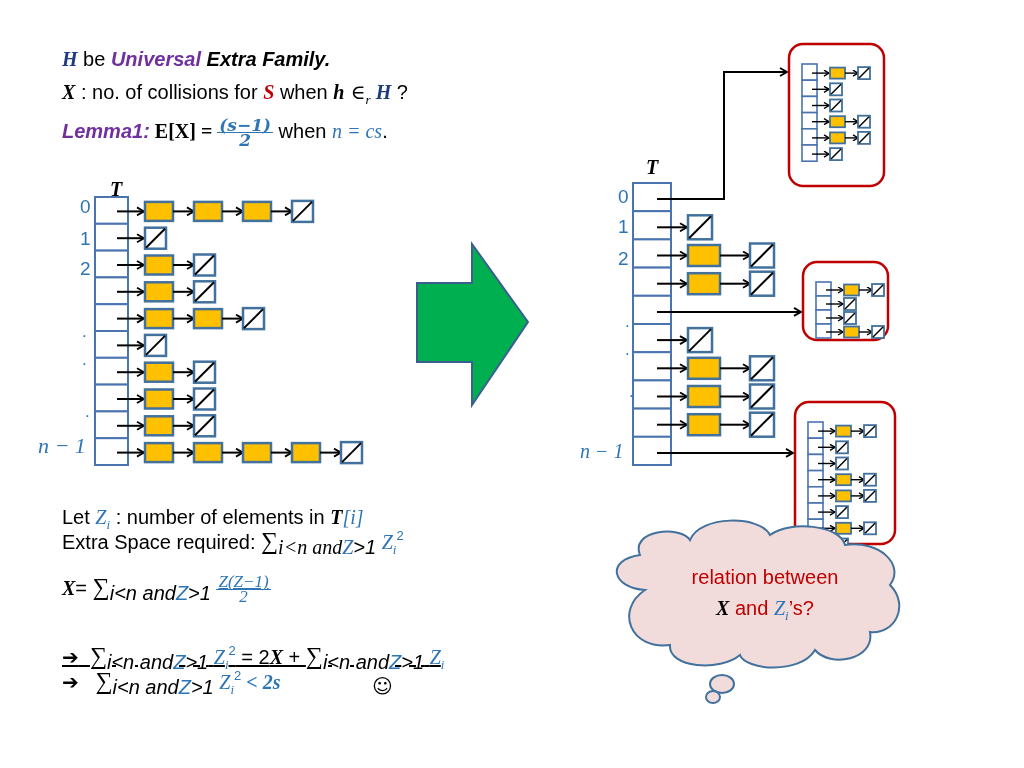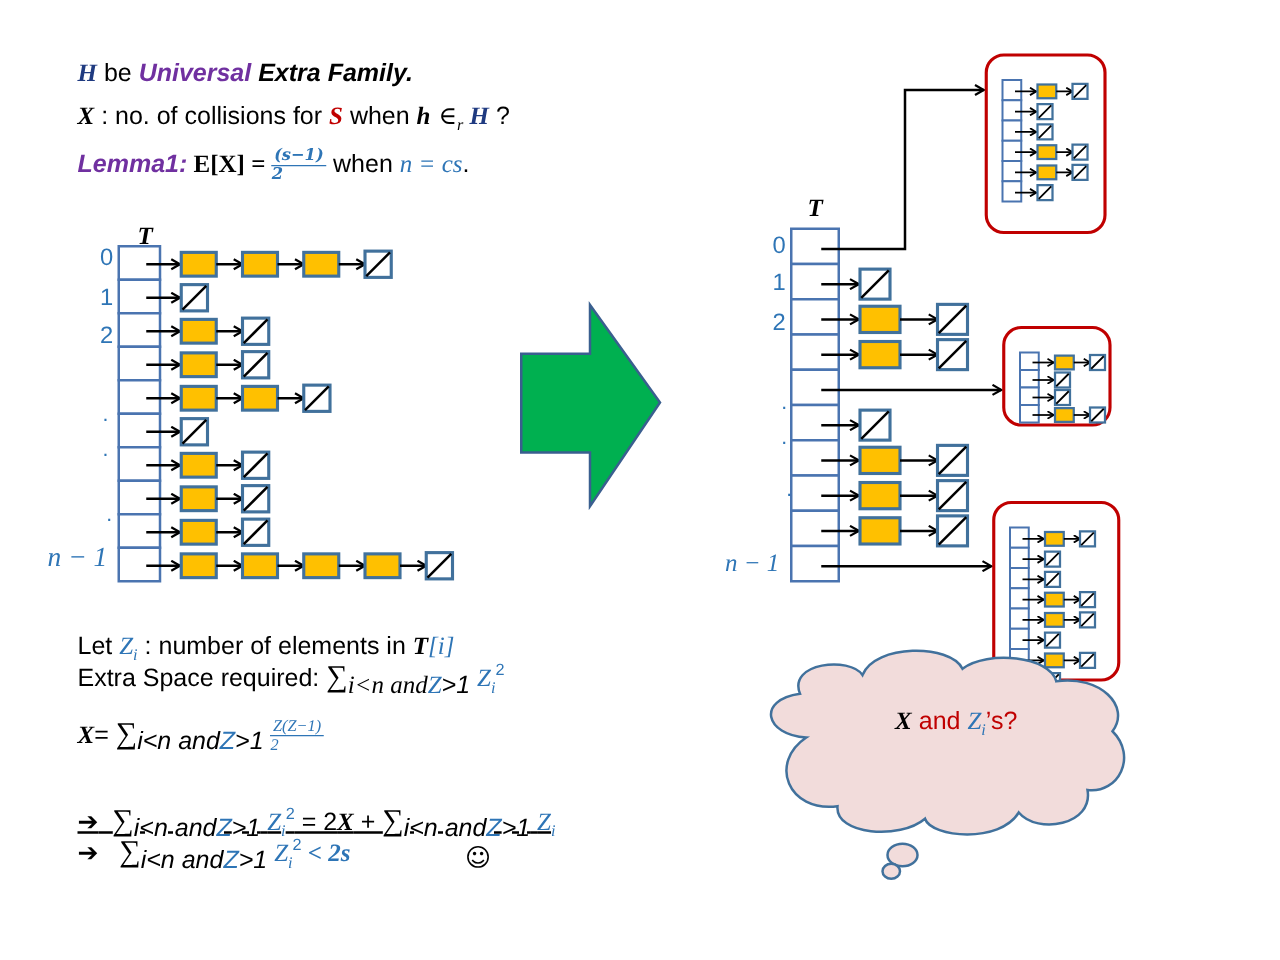--- a/index.html
+++ b/index.html
@@ -10,21 +10,21 @@
   .serif { font-family:"DejaVu Serif", "Liberation Serif", serif; }
   .mi { font-family:"Liberation Serif", serif; font-style:italic; }
   .mb { font-family:"Liberation Serif", serif; font-weight:bold; font-style:italic; }
   .navy { color:#1f3a80; }
   .purple { color:#7030a0; }
   .red { color:#c00000; }
   .blue { color:#2e75b6; }
   .bold { font-weight:bold;font-style:italic; }
   .sub { font-size:13px; vertical-align:-5px; }
   .sup { font-size:13px; vertical-align:9px; }
-  .frac { display:inline-block; vertical-align:middle; font-size:13px; line-height:14px; }
+  .frac { display:inline-block; text-align:center; vertical-align:middle; font-size:17px; line-height:14px; }
   .frac .num { display:block; border-bottom:1px solid #000; padding:0 2px; }
   .frac .den { display:block; }
   .sigma { font-family:"Liberation Serif", serif; font-size:24px; }
   .idx { font-size:20px; font-family:"Liberation Sans", sans-serif;margin-top:16px; }
 </style>
 </head>
 <body>
 
 <div class="abs line" style="left:62px;top:48px;">
   <span class="mb navy">H</span><span> be </span><span class="purple bold">Universal</span><span class="bold"> Extra Family.</span>
@@ -294,30 +294,31 @@
   <span>Let </span><span class="mi blue">Z</span><span class="mi blue sub">i</span><span> : number of elements in </span><span class="mb">T</span><span class="mi blue">[i]</span>
 </div>
 
 <div class="abs line" style="left:62px;top:528px;">
   <span>Extra Space required: </span><span class="sigma">∑</span><span class="mi sub idx serif"><span class="mi">i&lt;n and</span><span class="blue mi">Z</span><span>&gt;1</span></span>
   <span class="mi blue">Z</span><span class="mi blue sub">i</span><span class="blue sup">2</span>
 </div>
 
 <div class="abs line" style="left:62px;top:574px;">
   <span class="mb">X</span><span>= </span><span class="sigma">∑</span><span class="mi sub idx"><span>i&lt;n and</span><span class="blue">Z</span><span>&gt;1</span></span>
-  <span class="frac blue mi"><span class="num" style="border-color:#2e75b6;">Z(Z−1)</span><span class="den">2</span></span>
+  <span class="frac blue mi"><span class="num" style="border-color:#2e75b6;text-decoration:underline;">Z(Z−1)</span><span class="den">2</span></span>
 </div>
 
 <div class="abs line" style="left:62px;top:643px;text-decoration:underline;">
   <span>➔</span>&nbsp;&nbsp;<span class="sigma">∑</span><span class="mi sub idx"><span>i&lt;n and</span><span class="blue">Z</span><span>&gt;1</span></span>
   <span class="mi blue">Z</span><span class="mi blue sub">i</span><span class="blue sup">2</span><span> = 2</span><span class="mb">X</span><span> + </span><span class="sigma">∑</span><span class="mi sub idx"><span>i&lt;n and</span><span class="blue">Z</span><span>&gt;1</span></span>
   <span class="mi blue">Z</span><span class="mi blue sub">i</span>
 </div>
 
 <div class="abs line" style="left:62px;top:668px;">
   <span>➔</span>&nbsp;&nbsp;&nbsp;<span class="sigma">∑</span><span class="mi sub idx"><span>i&lt;n and</span><span class="blue">Z</span><span>&gt;1</span></span>
   <span class="mi blue">Z</span><span class="mi blue sub">i</span><span class="blue sup">2</span><span class="mi blue bold"> &lt; 2s</span>
 </div>
 <div class="abs" style="left:372px;top:674px;font-size:20px;font-family:'DejaVu Sans',sans-serif;">☺</div>
 
 <div class="abs" style="left:650px;top:562px;width:230px;text-align:center;font-size:20px;line-height:31px;color:#c00000;">
+  <div>relation between</div>
   <div><span class="mb" style="color:#000;">X</span><span> and </span><span class="mi blue">Z</span><span class="mi blue sub">i</span><span>’s?</span></div>
 </div>
 
 </body></html>

